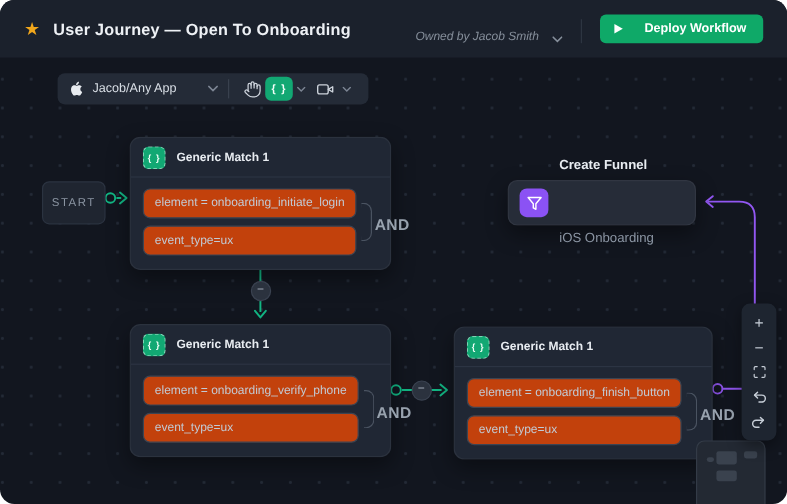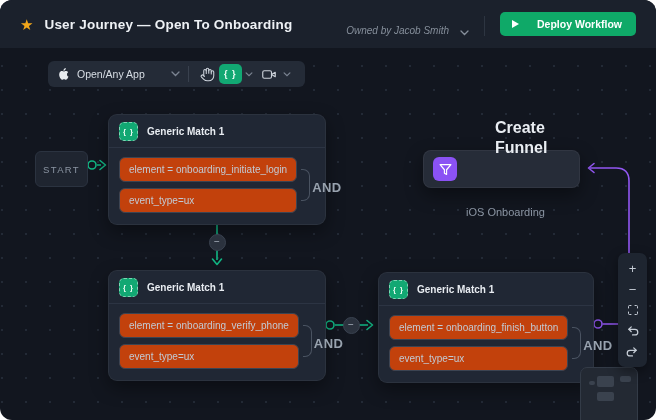--- a/index.html
+++ b/index.html
@@ -63,21 +63,21 @@
             border:1px solid #4a5361; border-left:none; border-radius:0 7px 7px 0; }
   .and-label { position:absolute; left:15px; top:23px; color:#98a2ae; font-size:13px;
             font-weight:bold; letter-spacing:.4px; }
 
   .funnel-node { position:absolute; left:423px; top:102px; width:157px; height:38px;
             background:#262c38; border:1px solid rgba(255,255,255,.05); border-radius:8px;
             box-shadow:0 7px 18px rgba(0,0,0,.4); display:flex; align-items:center; gap:9px;
             padding:0 9px; z-index:4; cursor:pointer; }
   .funnel-icon { width:24px; height:24px; background:#8b52f4; border-radius:6px; display:flex;
             align-items:center; justify-content:center; flex:0 0 auto; }
-  .funnel-title { color:#e9edf2; font-size:16px; font-weight:bold; line-height:1.25;margin-left:29px; }
+  .funnel-title { color:#e9edf2; font-size:11px; font-weight:bold; line-height:1.25; }
   .funnel-sub { color:#8b95a3; font-size:11px; line-height:1.2;margin-top:48px; }
 
   
   .minus-badge { position:absolute; width:17px; height:17px; border-radius:50%;
             background:#2b323e; border:1px solid #3a4250; color:#aab3bf; display:flex;
             align-items:center; justify-content:center; font-size:10px; line-height:1;
             z-index:6; cursor:pointer; }
 
   
   .zoom-panel { position:absolute; left:618px; top:205px; width:29px; height:114px;
@@ -132,21 +132,21 @@
 
       <path d="M602.5 276 H 622 Q 629 276 629 269 V 133 Q 629 120 616 120 H 590" fill="none" stroke="#9257f2" stroke-width="1.6"></path>
       <polyline points="594,115.5 588.5,120 594,124.5" fill="none" stroke="#9257f2" stroke-width="1.6" stroke-linejoin="round" stroke-linecap="round"></polyline>
       <circle cx="598" cy="276" r="4" fill="#12161f" stroke="#9257f2" stroke-width="1.6"></circle>
     </svg>
 
     <div class="tool-chip">
       <svg width="12" height="14" viewBox="0 0 17 20" fill="#e8ecf0">
           <path d="M14.1 10.6c0-2.1 1.7-3.1 1.8-3.2-1-1.4-2.5-1.6-3-1.7-1.3-.1-2.5.8-3.1.8-.6 0-1.6-.8-2.7-.7-1.4 0-2.7.8-3.4 2-1.4 2.5-.4 6.3 1 8.3.7 1 1.5 2.1 2.6 2 1-.1 1.4-.7 2.7-.7 1.2 0 1.6.7 2.7.7 1.1 0 1.8-1 2.5-2 .8-1.2 1.1-2.3 1.1-2.4 0 0-2.2-.8-2.2-3.1zM11.6 4.3c.6-.7 1-1.7.9-2.7-.9 0-1.9.6-2.5 1.3-.5.6-1 1.6-.9 2.6 1 .1 2-.5 2.5-1.2z"></path>
         </svg>
-      <span class="app-label">Open/Any App</span>
+      <span class="app-label">Jacob/Any App</span>
       <svg class="chev" width="9" height="6" viewBox="0 0 9 6">
           <polyline points="1,1 4.5,4.5 8,1" fill="none" stroke="#7b8492" stroke-width="1.3" stroke-linecap="round"></polyline>
         </svg>
       <div class="chip-divider"></div>
       <button class="tool-btn">
         <svg width="15" height="15" viewBox="0 0 24 24" fill="none" stroke="#cdd3db" stroke-width="1.7" stroke-linecap="round" stroke-linejoin="round">
             <path d="M18 11V6a2 2 0 0 0-2-2 2 2 0 0 0-2 2"></path>
             <path d="M14 10V4a2 2 0 0 0-2-2 2 2 0 0 0-2 2v2"></path>
             <path d="M10 10.5V6a2 2 0 0 0-2-2 2 2 0 0 0-2 2v8"></path>
             <path d="M18 8a2 2 0 1 1 4 0v6a8 8 0 0 1-8 8h-2c-2.8 0-4.5-.86-5.99-2.34l-3.6-3.6a2 2 0 0 1 2.83-2.82L7 15"></path>

